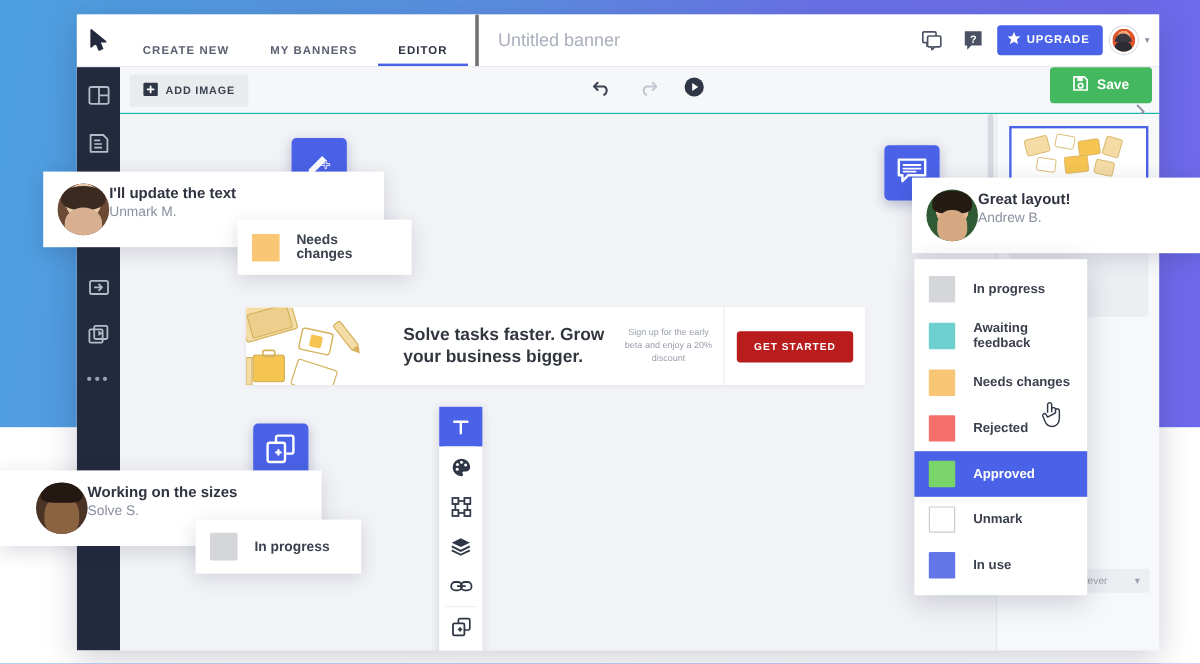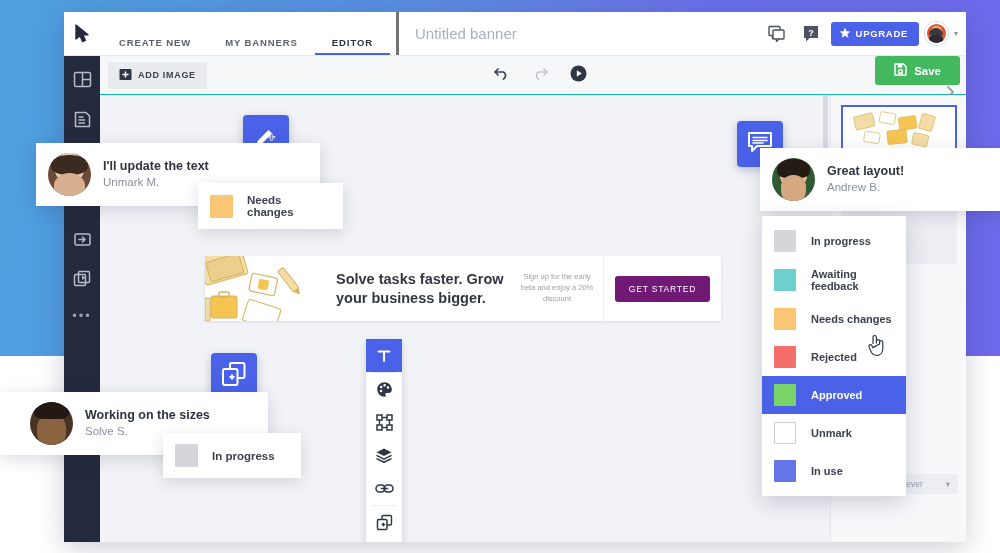--- a/index.html
+++ b/index.html
@@ -127,21 +127,21 @@
     flex: 1; display: flex; flex-direction: column; justify-content: center;
     font-size: 14.5px; font-weight: bold; color: #32363f; line-height: 1.28;
     padding-left: 6px;
   }
   .banner-sub {
     width: 92px; display: flex; align-items: center; text-align: center;
     font-size: 7.5px; color: #9aa0ac; line-height: 1.45; padding: 0 6px;
   }
   .banner-cta-wrap { width: 118px; display:flex; align-items:center; justify-content:center; border-left: 1px solid #eceef1; }
   .banner-cta {
-    background: #701a75; color:#fff; font-size: 8.5px; font-weight: normal;
+    background: #b91c1c; color:#fff; font-size: 8.5px; font-weight: bold;
     letter-spacing: .8px; padding: 8px 14px; border-radius: 3px; cursor: pointer;
   }
 
   
   .el-toolbar {
     position: absolute; left: 266px; top: 244px; width: 36px;
     background: #fff; box-shadow: 0 2px 8px rgba(30,35,70,.16);
     display: flex; flex-direction: column; align-items: center;
   }
   .el-btn { width: 36px; height: 33px; display:flex; align-items:center; justify-content:center; cursor:pointer; }
@@ -186,22 +186,22 @@
   .pin {
     position: absolute; width: 46px; height: 46px; background: #4a62e8;
     border-radius: 4px; display:flex; align-items:center; justify-content:center;
     box-shadow: 0 3px 10px rgba(40,50,120,.28); cursor: pointer; z-index: 30;
   }
   .pin-a { left: 243px; top: 115px; }
   .pin-b { left: 737px; top: 121px; }
   .pin-c { left: 211px; top: 353px; }
 
   .comment-card {
-    position: absolute; background: #fff; display: flex; align-items: center;
-    gap: 12px; padding: 10px 26px 10px 12px; box-shadow: 0 4px 16px rgba(30,35,70,.16);
+    position: absolute; background: #fff; display: flex; align-items: flex-start;
+    padding: 10px 26px 10px 12px; box-shadow: 0 4px 16px rgba(30,35,70,.16);
     z-index: 40;
   }
   .comment-card .avatar {
     width: 43px; height: 43px; border-radius: 50%; flex: none; position: relative; overflow: hidden;
   }
   .cc-title { font-size: 12.5px; font-weight: bold; color: #2f3440; line-height: 1.35; }
   .cc-author { font-size: 11.5px; color: #8a90a0; line-height: 1.35; }
 
   .card-stacey { left: 36px; top: 143px; width: 284px; }
   .card-andrew { left: 760px; top: 148px; width: 270px; }

